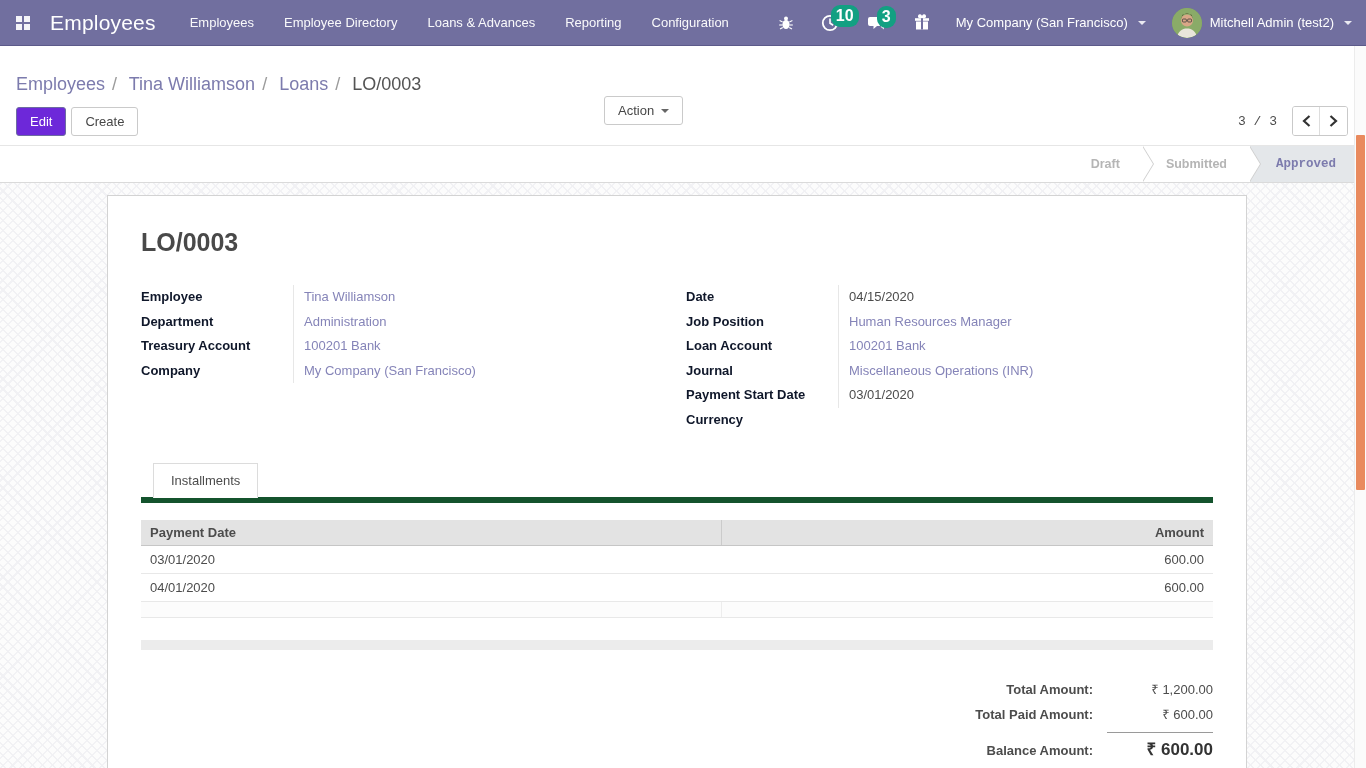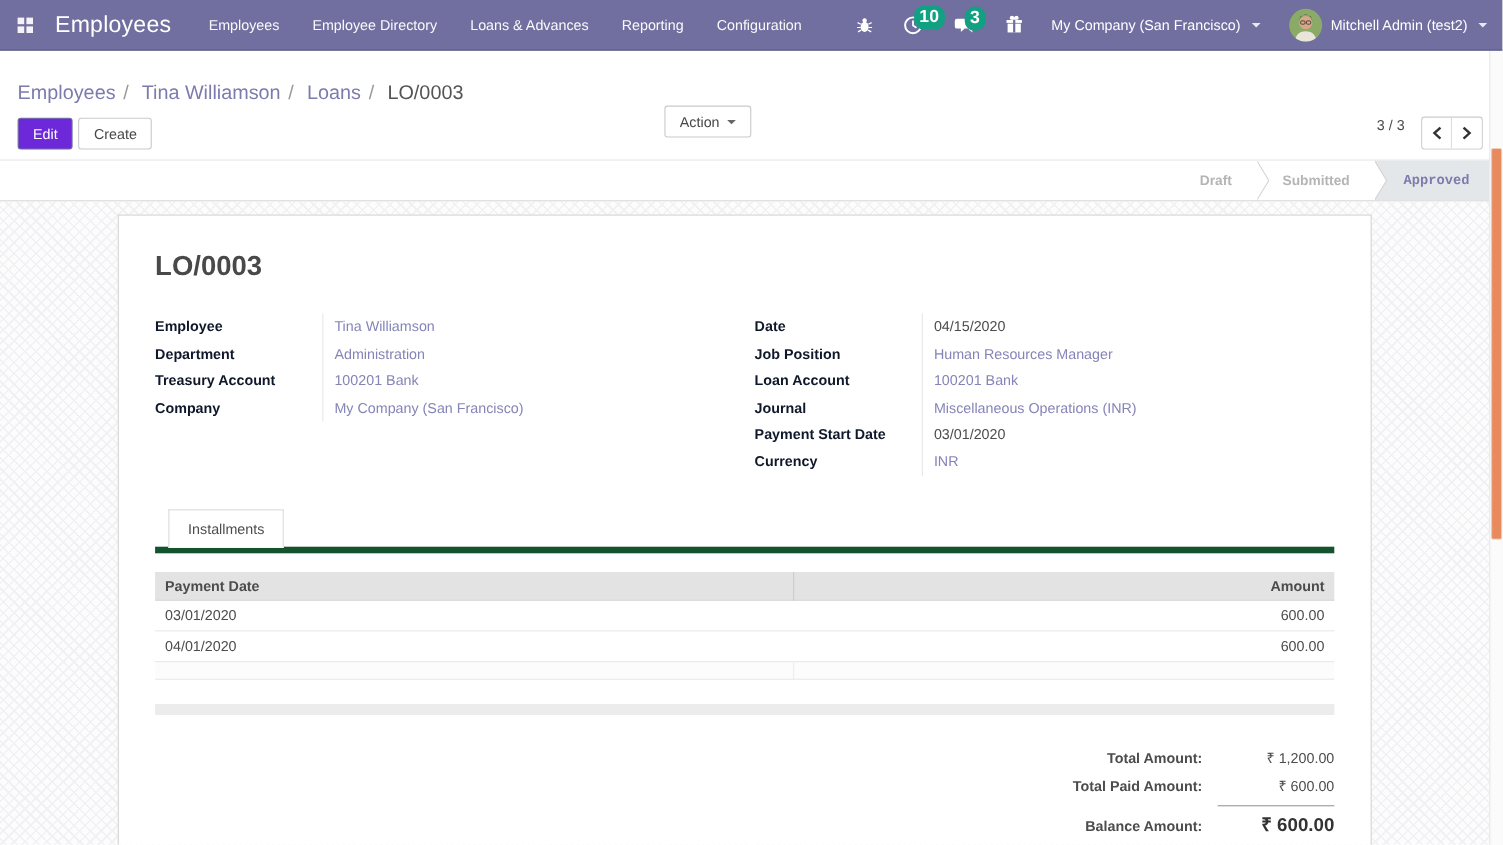--- a/index.html
+++ b/index.html
@@ -33,21 +33,21 @@
   .o-breadcrumb .current { color:#545454; }
   .o-cp-row { display:flex; align-items:center; padding:0 18px 8px 16px; height:40px; }
   .o-btn { font-size:13px; padding:6px 13px; border-radius:3px; border:1px solid #cacaca;
            background:#fff; color:#474747; cursor:pointer; font-family:inherit; }
   .o-btn-primary { background:#6d28d9; border-color:#6d6ba2; color:#fff; }
   .o-btn-group { display:flex; gap:5px; }
   .o-action-wrap { position:absolute; left:604px; top:50px; }
   .o-action-btn { display:flex; align-items:center; gap:7px; }
   .o-caret-dark { display:inline-block; width:0; height:0; border-left:4px solid transparent;
                   border-right:4px solid transparent; border-top:4px solid #666; }
-  .o-pager { margin-left:auto; display:flex; gap:15px; }
+  .o-pager { margin-left:auto; display:flex; align-items:center; gap:15px;font-family:Liberation Mono, monospace; }
   .o-pager-count { font-size:13px; color:#4c4c4c; }
   .o-pager-btns { display:flex; border:1px solid #c9c9c9; border-radius:3px; overflow:hidden; background:#fff; }
   .o-pager-btns button { width:27px; height:28px; background:#fff; border:none; cursor:pointer;
                          display:flex; align-items:center; justify-content:center; padding:0; }
   .o-pager-btns button:first-child { border-right:1px solid #ddd; }
 
   
   .o-statusbar { height:38px; border-top:1px solid #e6e6e6; border-bottom:1px solid #dadada;
                  background:#fff; display:flex; justify-content:flex-end; padding-right:10px; position:relative; z-index:5; }
   .o-step { position:relative; line-height:37px; padding:0 23px; font-size:12.5px;
@@ -298,21 +298,20 @@
             <div class="o-fvalue link">Miscellaneous Operations (INR)</div>
           </div>
 
           <div class="o-frow">
             <div class="o-flabel">Payment Start Date</div>
             <div class="o-fvalue">03/01/2020</div>
           </div>
 
           <div class="o-frow">
             <div class="o-flabel">Currency</div>
-            <div class="o-fvalue link">INR</div>
           </div>
 
       </div>
     </div>
 
     <div class="o-tabs">
       <span class="o-tab">Installments</span>
     </div>
 
     <table class="o-table">

